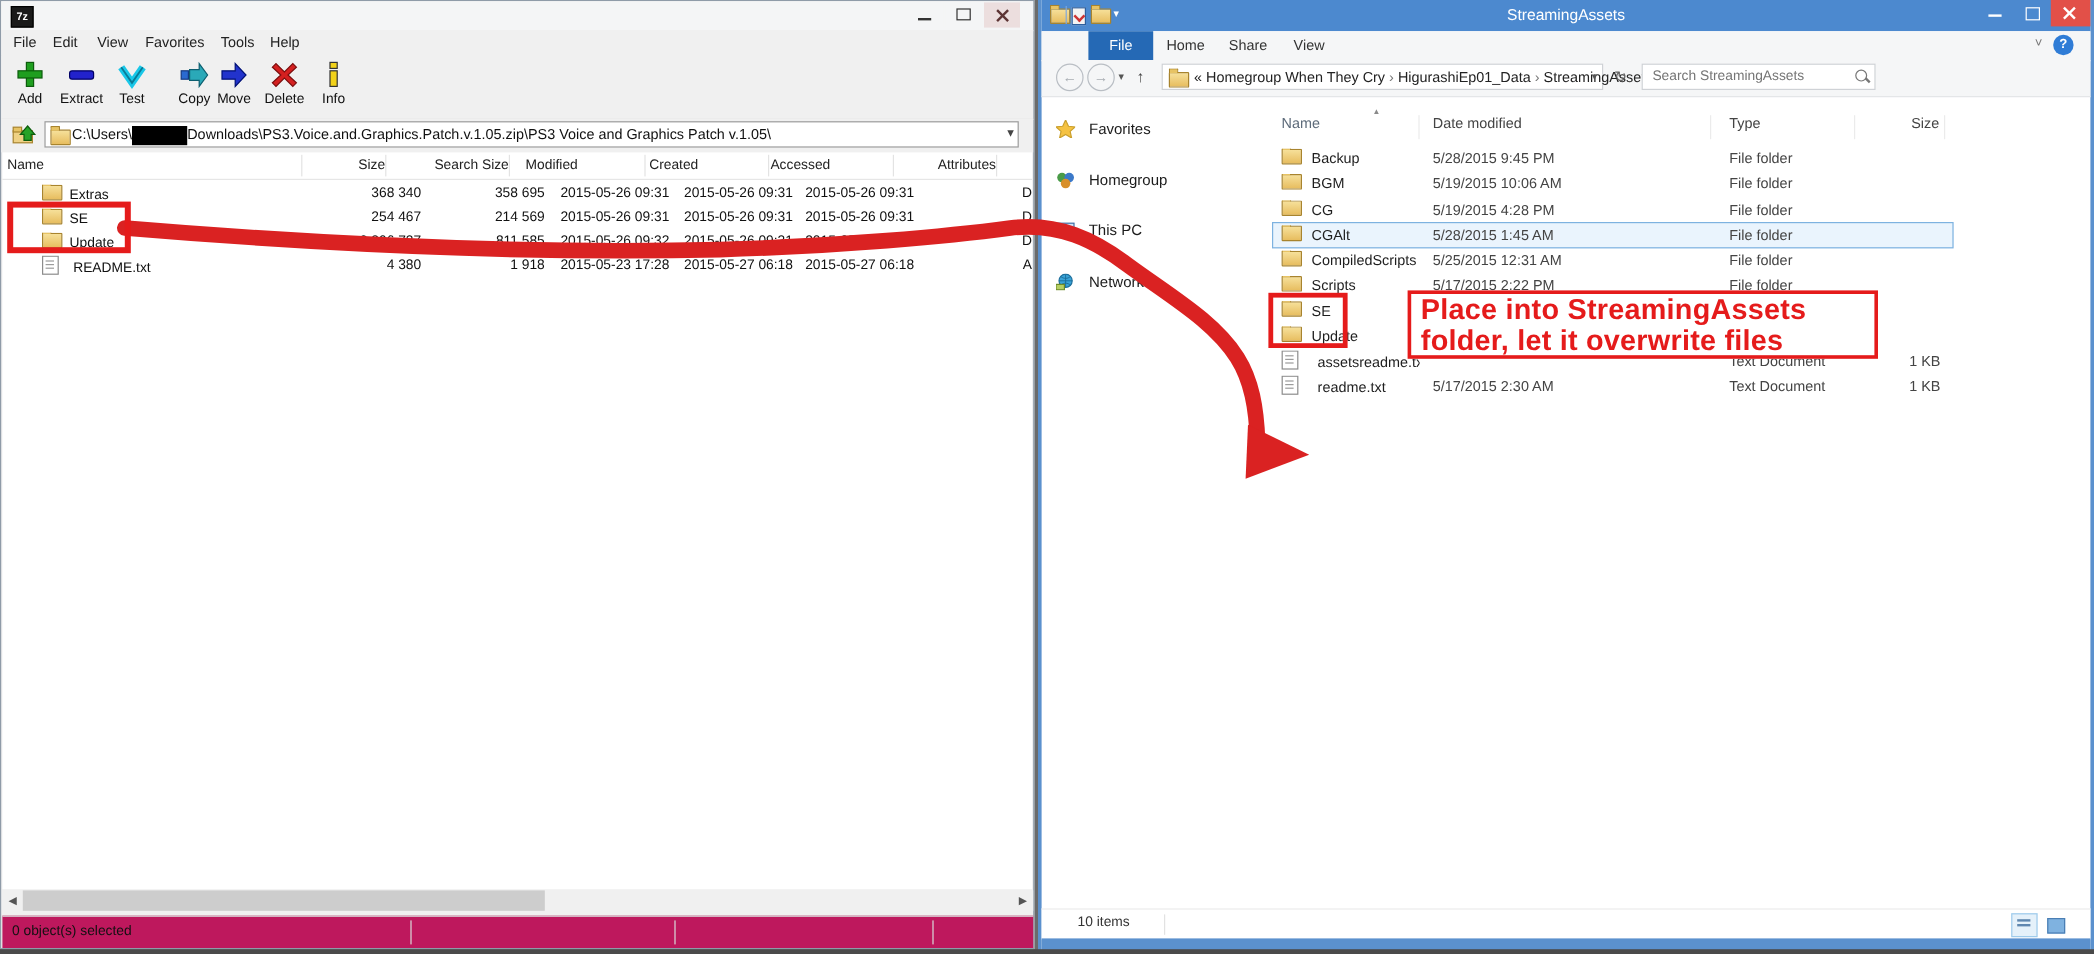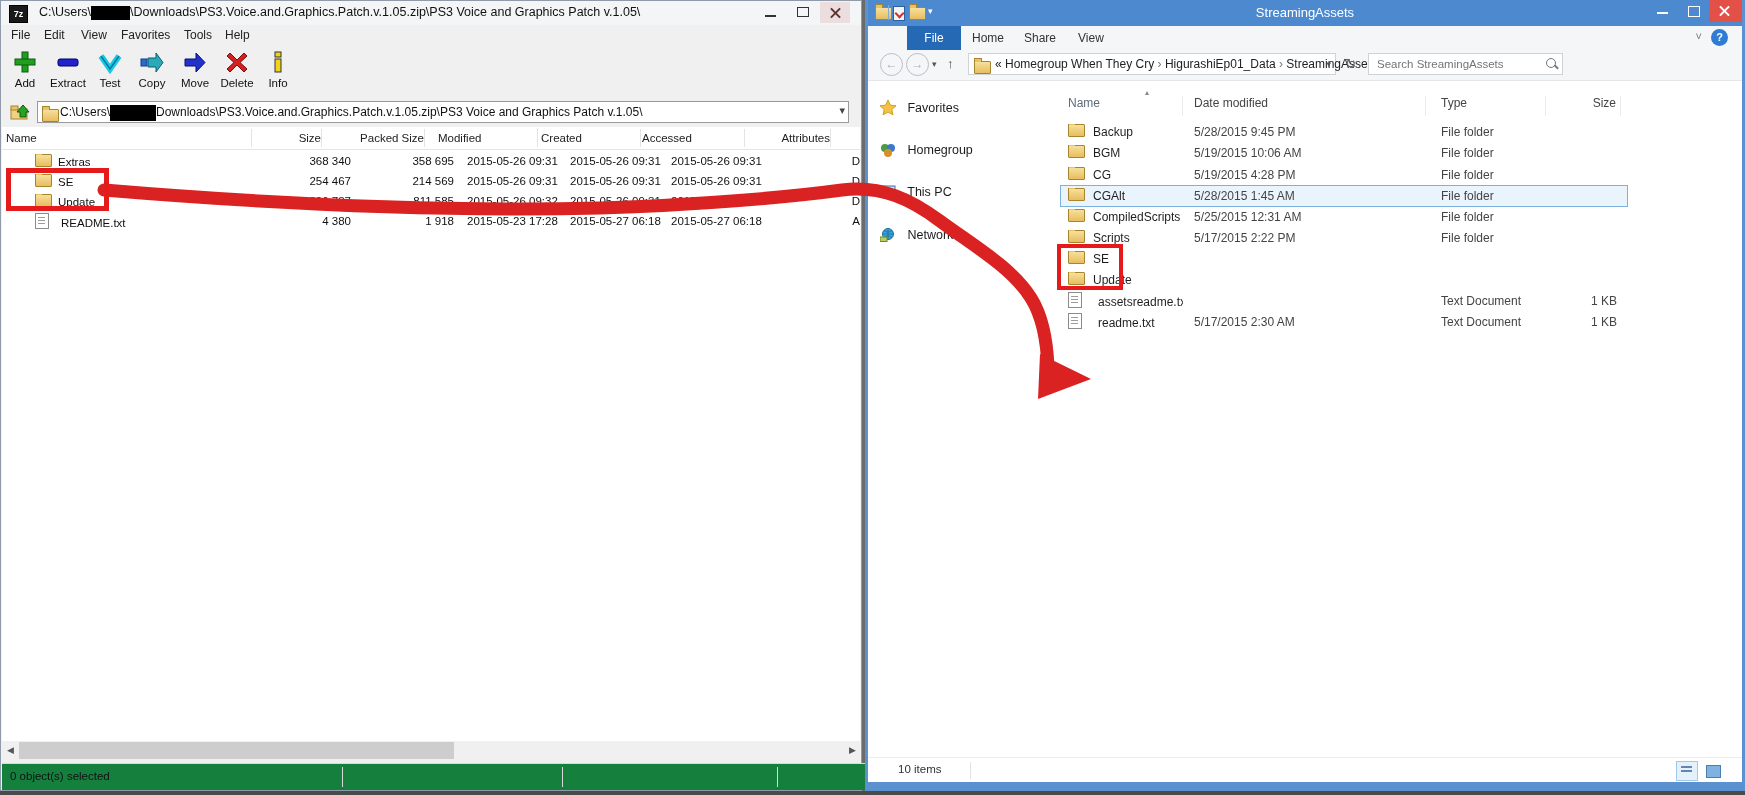--- a/index.html
+++ b/index.html
@@ -49,22 +49,22 @@
   .lc-pack{width:103px;text-align:right;}
   .lc-mod{width:100px;margin-left:13px;}
   .lc-cre{width:100px;margin-left:3px;}
   .lc-acc{width:103px;margin-left:1px;}
   .lc-attr{width:53px;margin-left:33px;text-align:right;}
   .lhead .lc{border-right:1px solid #e3e3e3;height:18px;line-height:18px;}
   
   #zscroll{left:1px;top:741px;width:859px;height:17px;background:#f0f0f0;}
   .scr-arrow{position:absolute;top:0;width:17px;height:17px;font-size:9px;color:#555;text-align:center;line-height:17px;}
   #zthumb{left:17px;top:0;width:435px;height:17px;background:#cdcdcd;}
-  #zstatus{left:1px;top:762px;width:859px;height:26px;background:#15803d;border-top:1px solid #d9d9d9;
-           font-size:11.5px;color:#111;padding-left:28px;}
+  #zstatus{left:1px;top:762px;width:859px;height:26px;background:#be185d;border-top:1px solid #d9d9d9;
+           font-size:11.5px;color:#111;}
   .zsep{position:absolute;top:3px;width:1px;height:20px;background:#d9d9d9;}
   
   #ewin{left:865px;top:0;width:880px;height:792px;background:#fff;border-left:3px solid #5b91ce;border-right:3px solid #5b91ce;box-sizing:border-box;}
   #etitle{left:0;top:0;width:100%;height:26px;background:#4c89cf;}
   .qat-fol{position:absolute;top:7px;}
   .qat-sep{position:absolute;top:5px;width:1px;height:15px;background:#7fa9dc;}
   #paste-ico{left:25px;top:6px;width:10px;height:13px;background:#f3f3f3;border:1px solid #2d5f9e;}
   #paste-ico:after{content:"";position:absolute;left:2px;top:3px;width:5px;height:5px;border-left:2px solid #c33;border-bottom:2px solid #c33;transform:rotate(-45deg);}
   #etitletext{left:0;top:5px;width:100%;text-align:center;color:#fff;font-size:13px;}
   .ecap{top:0;width:30px;height:22px;text-align:center;}
@@ -124,21 +124,20 @@
   #redsvg{left:0;top:0;width:1745px;height:795px;pointer-events:none;}
 </style>
 </head>
 <body>
 
 <div id="stage">
 
   <div class="abs" id="zwin">
     <div class="abs" id="ztitle">
       <div class="abs" id="zlogo">7z</div>
-      <div class="abs ztitletext"><span>C:\Users\</span><span class="redact" style="width:39px"></span><span>\Downloads\PS3.Voice.and.Graphics.Patch.v.1.05.zip\PS3 Voice and Graphics Patch v.1.05\</span></div>
       <div class="abs capbtn" style="left:755px">
           <div class="abs glyph-min"></div>
         </div>
       <div class="abs capbtn" style="left:787px">
           <div class="abs glyph-max"></div>
         </div>
       <div class="abs capbtn" style="left:819px;background:#ecdede">
           <div class="abs glyph-x1"></div>
           <div class="abs glyph-x2"></div>
         </div>
@@ -165,21 +164,21 @@
           </svg>
         <span class="tlabel">Extract</span>
       </div>
       <div class="tbtn" style="left:88px">
         <svg width="26" height="26">
             <polyline points="4,7 13,20 22,7" fill="none" stroke="#19c7e8" stroke-width="6"></polyline>
             <polyline points="4,7 13,20 22,7" fill="none" stroke="#0a7a96" stroke-width="1.5"></polyline>
           </svg>
         <span class="tlabel">Test</span>
       </div>
-      <div class="tbtn" style="left:130px">
+      <div class="tbtn" style="left:140px">
         <svg width="26" height="26">
             <rect x="2" y="10" width="6" height="7" fill="#2a6ad0" stroke="#143a80"></rect>
             <polygon points="9,9 17,9 17,4 24,13.5 17,23 17,18 9,18" fill="#2aa9b8" stroke="#0d5f70"></polygon>
           </svg>
         <span class="tlabel">Copy</span>
       </div>
       <div class="tbtn" style="left:173px">
         <svg width="26" height="26">
             <polygon points="3,10 14,10 14,4 23,13.5 14,23 14,17 3,17" fill="#2233cc" stroke="#001177"></polygon>
           </svg>
@@ -211,21 +210,21 @@
         <span class="abs fol" style="left:4px;top:5px"></span>
         <div class="abs addrtext"><span>C:\Users\</span><span class="redact" style="width:46px;height:16px"></span><span>Downloads\PS3.Voice.and.Graphics.Patch.v.1.05.zip\PS3 Voice and Graphics Patch v.1.05\</span></div>
         <span class="abs" id="addr-drop">▾</span>
       </div>
     </div>
 
     <div class="abs" id="zlist">
       <div class="lhead">
         <span class="lc lc-name">Name</span>
         <span class="lc lc-size">Size</span>
-        <span class="lc lc-pack">Packed Size</span>
+        <span class="lc lc-pack">Search Size</span>
         <span class="lc lc-mod">Modified</span>
         <span class="lc lc-cre">Created</span>
         <span class="lc lc-acc">Accessed</span>
         <span class="lc lc-attr">Attributes</span>
       </div>
       <div class="lrow" style="top:24px">
         <span class="lc lc-name"><span class="fol"></span><span>Extras</span></span>
         <span class="lc lc-size">368 340</span>
         <span class="lc lc-pack">358 695</span>
         <span class="lc lc-mod">2015-05-26 09:31</span>
@@ -443,14 +442,18 @@
   </div>
 
   <div class="abs" id="taskstrip"></div>
 
   <svg class="abs" id="redsvg">
     <path d="M 104 190 C 260 203, 430 212, 600 208 C 700 205, 790 197, 842 190 C 882 185, 912 200, 940 221 C 977 248, 1012 268, 1031 298 C 1043 317, 1047 340, 1048 368" fill="none" stroke="#da2222" stroke-width="13" stroke-linecap="round"></path>
     <polygon points="1040,354 1091,379 1038,399" fill="#da2222"></polygon>
   </svg>
   <div class="redbox" style="left:6px;top:168px;width:103px;height:43px;border-width:5px"></div>
   <div class="redbox" style="left:1057px;top:244px;width:66px;height:46px"></div>
+  <div class="redbox abs" id="notebox" style="left:1173px;top:242px;width:392px;height:57px">
+    <div class="notetext">Place into StreamingAssets</div>
+    <div class="notetext">folder, let it overwrite files</div>
+  </div>
 
 </div>
 
 </body></html>

